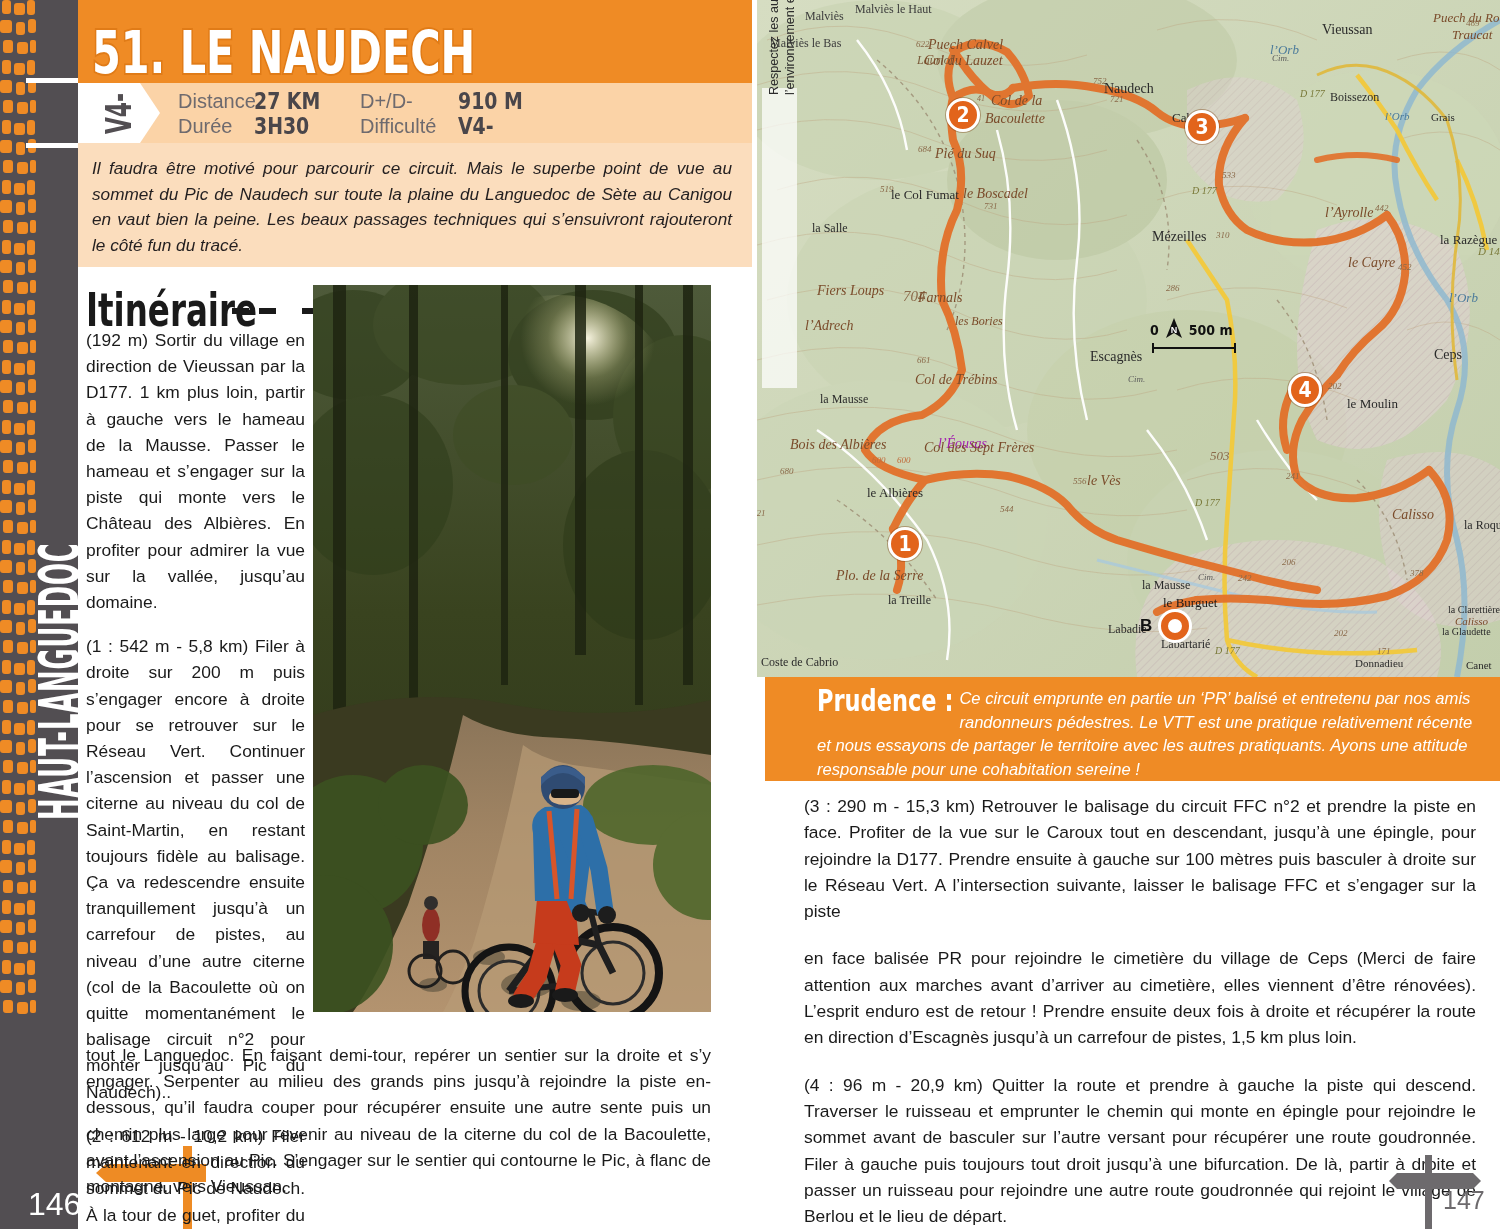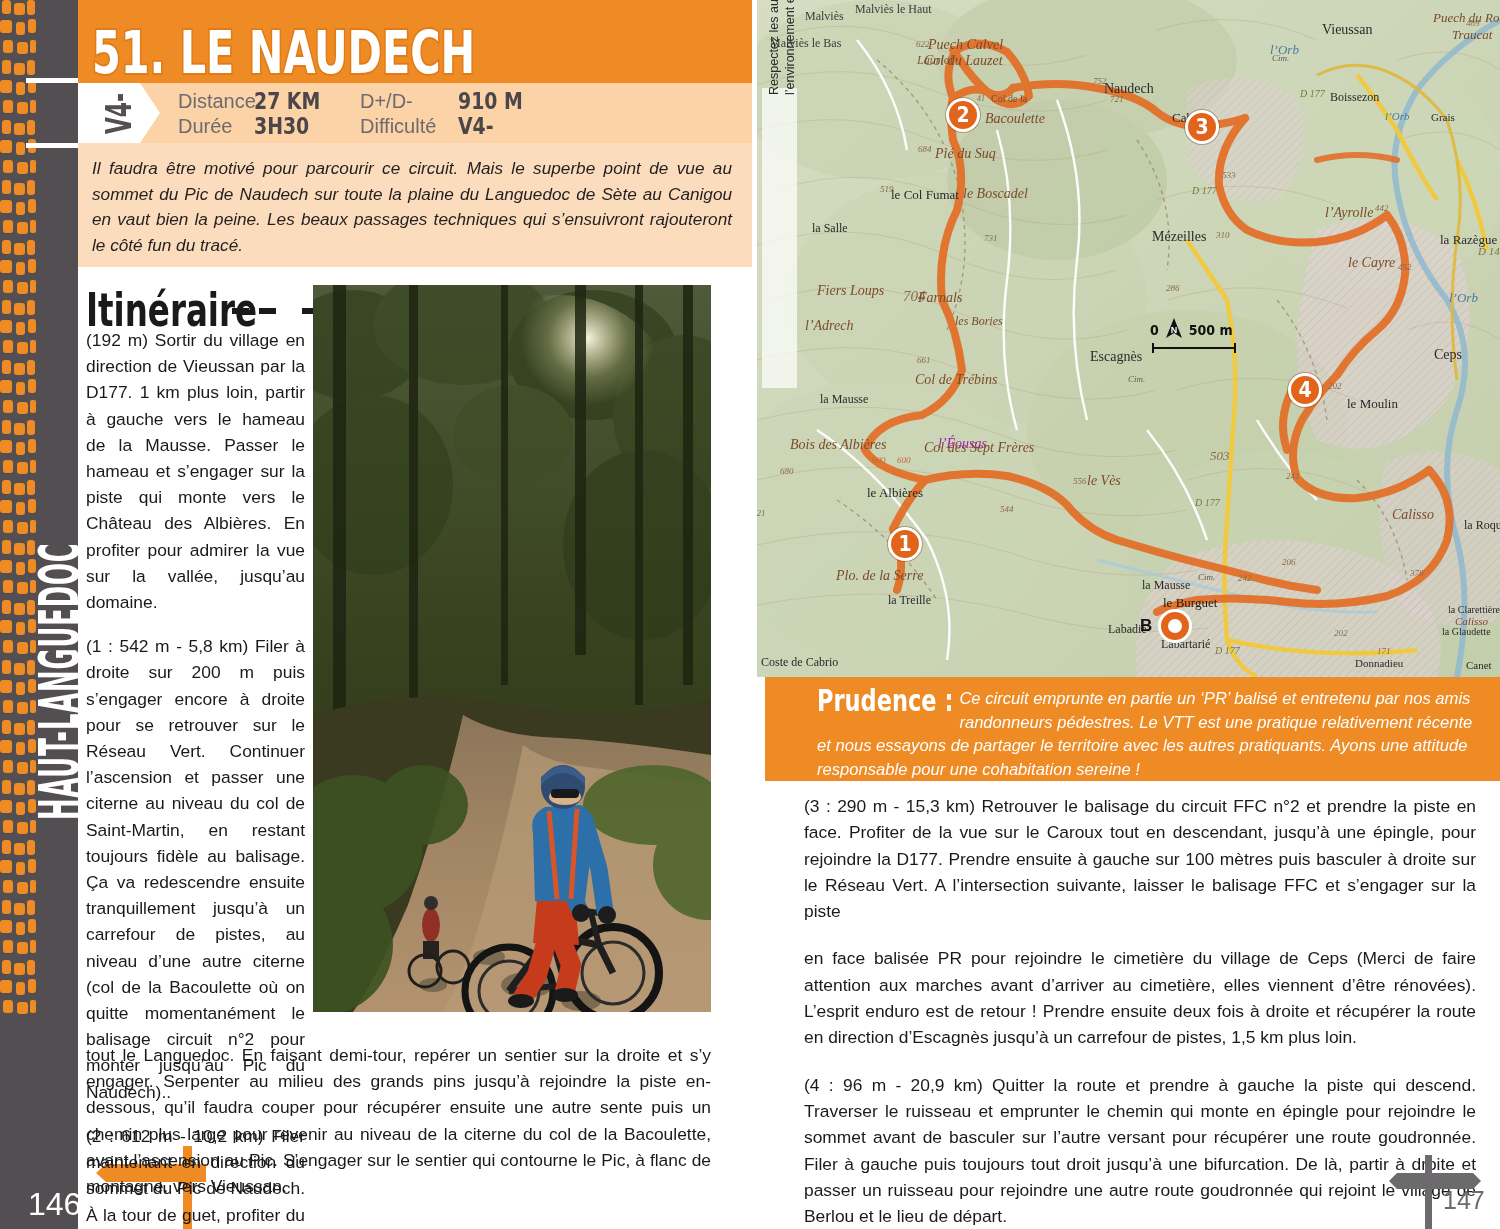--- a/index.html
+++ b/index.html
@@ -715,29 +715,29 @@
           <div class="map-label" style="left: 513px; top: 42px; font-size: 13px; color: rgb(74, 122, 154); font-style: italic;">l’Orb</div>
           <div class="map-label" style="left: 336px; top: 76px; font-size: 9px; color: rgb(138, 106, 74); font-style: italic;">752</div>
           <div class="map-label" style="left: 347px; top: 81px; font-size: 14px; color: rgb(42, 42, 42);">Naudech</div>
           <div class="map-label" style="left: 353px; top: 94px; font-size: 9px; color: rgb(138, 106, 74); font-style: italic;">721</div>
           <div class="map-label" style="left: 515px; top: 53px; font-size: 9px; color: rgb(90, 90, 90); font-style: italic;">Cim.</div>
           <div class="map-label" style="left: 573px; top: 90px; font-size: 12px; color: rgb(42, 42, 42);">Boissezon</div>
           <div class="map-label" style="left: 543px; top: 88px; font-size: 10px; color: rgb(122, 122, 58); font-style: italic;">D 177</div>
           <div class="map-label" style="left: 674px; top: 111px; font-size: 11px; color: rgb(42, 42, 42);">Grais</div>
           <div class="map-label" style="left: 628px; top: 110px; font-size: 11px; color: rgb(74, 122, 154); font-style: italic;">l’Orb</div>
           <div class="map-label" style="left: 415px; top: 110px; font-size: 13px; color: rgb(42, 42, 42);">Cab.</div>
-          <div class="map-label" style="left: 234px; top: 93px; font-size: 10px; color: rgb(122, 75, 42); ">Col de la</div>
+          <div class="map-label" style="left: 234px; top: 93px; font-size: 14px; color: rgb(122, 75, 42); font-style: italic;">Col de la</div>
           <div class="map-label" style="left: 228px; top: 111px; font-size: 14px; color: rgb(122, 75, 42); font-style: italic;">Bacoulette</div>
           <div class="map-label" style="left: 220px; top: 94px; font-size: 8px; color: rgb(138, 106, 74); font-style: italic;">41</div>
           <div class="map-label" style="left: 178px; top: 146px; font-size: 14px; color: rgb(122, 75, 42); font-style: italic;">Pié du Suq</div>
           <div class="map-label" style="left: 161px; top: 144px; font-size: 9px; color: rgb(138, 106, 74); font-style: italic;">684</div>
           <div class="map-label" style="left: 123px; top: 184px; font-size: 9px; color: rgb(138, 106, 74); font-style: italic;">519</div>
           <div class="map-label" style="left: 134px; top: 187px; font-size: 13px; color: rgb(42, 42, 42);">le Col Fumat</div>
           <div class="map-label" style="left: 206px; top: 186px; font-size: 14px; color: rgb(122, 75, 42); font-style: italic;">le Boscadel</div>
-          <div class="map-label" style="left: 227px; top: 201px; font-size: 9px; color: rgb(138, 106, 74); font-style: italic; margin-top: 32px;">731</div>
+          <div class="map-label" style="left: 227px; top: 201px; font-size: 9px; color: rgb(138, 106, 74); font-style: italic;">731</div>
           <div class="map-label" style="left: 55px; top: 221px; font-size: 12px; color: rgb(42, 42, 42);">la Salle</div>
           <div class="map-label" style="left: 395px; top: 229px; font-size: 14px; color: rgb(42, 42, 42);">Mézeilles</div>
           <div class="map-label" style="left: 459px; top: 230px; font-size: 9px; color: rgb(138, 106, 74); font-style: italic;">310</div>
           <div class="map-label" style="left: 465px; top: 170px; font-size: 9px; color: rgb(138, 106, 74); font-style: italic;">533</div>
           <div class="map-label" style="left: 435px; top: 185px; font-size: 10px; color: rgb(122, 122, 58); font-style: italic;">D 177</div>
           <div class="map-label" style="left: 568px; top: 205px; font-size: 14px; color: rgb(122, 75, 42); font-style: italic;">l’Ayrolle</div>
           <div class="map-label" style="left: 618px; top: 203px; font-size: 9px; color: rgb(138, 106, 74); font-style: italic;">442</div>
           <div class="map-label" style="left: 683px; top: 232px; font-size: 13px; color: rgb(42, 42, 42);">la Razègue</div>
           <div class="map-label" style="left: 591px; top: 255px; font-size: 14px; color: rgb(122, 75, 42); font-style: italic;">le Cayre</div>
           <div class="map-label" style="left: 641px; top: 262px; font-size: 9px; color: rgb(138, 106, 74); font-style: italic;">452</div>

